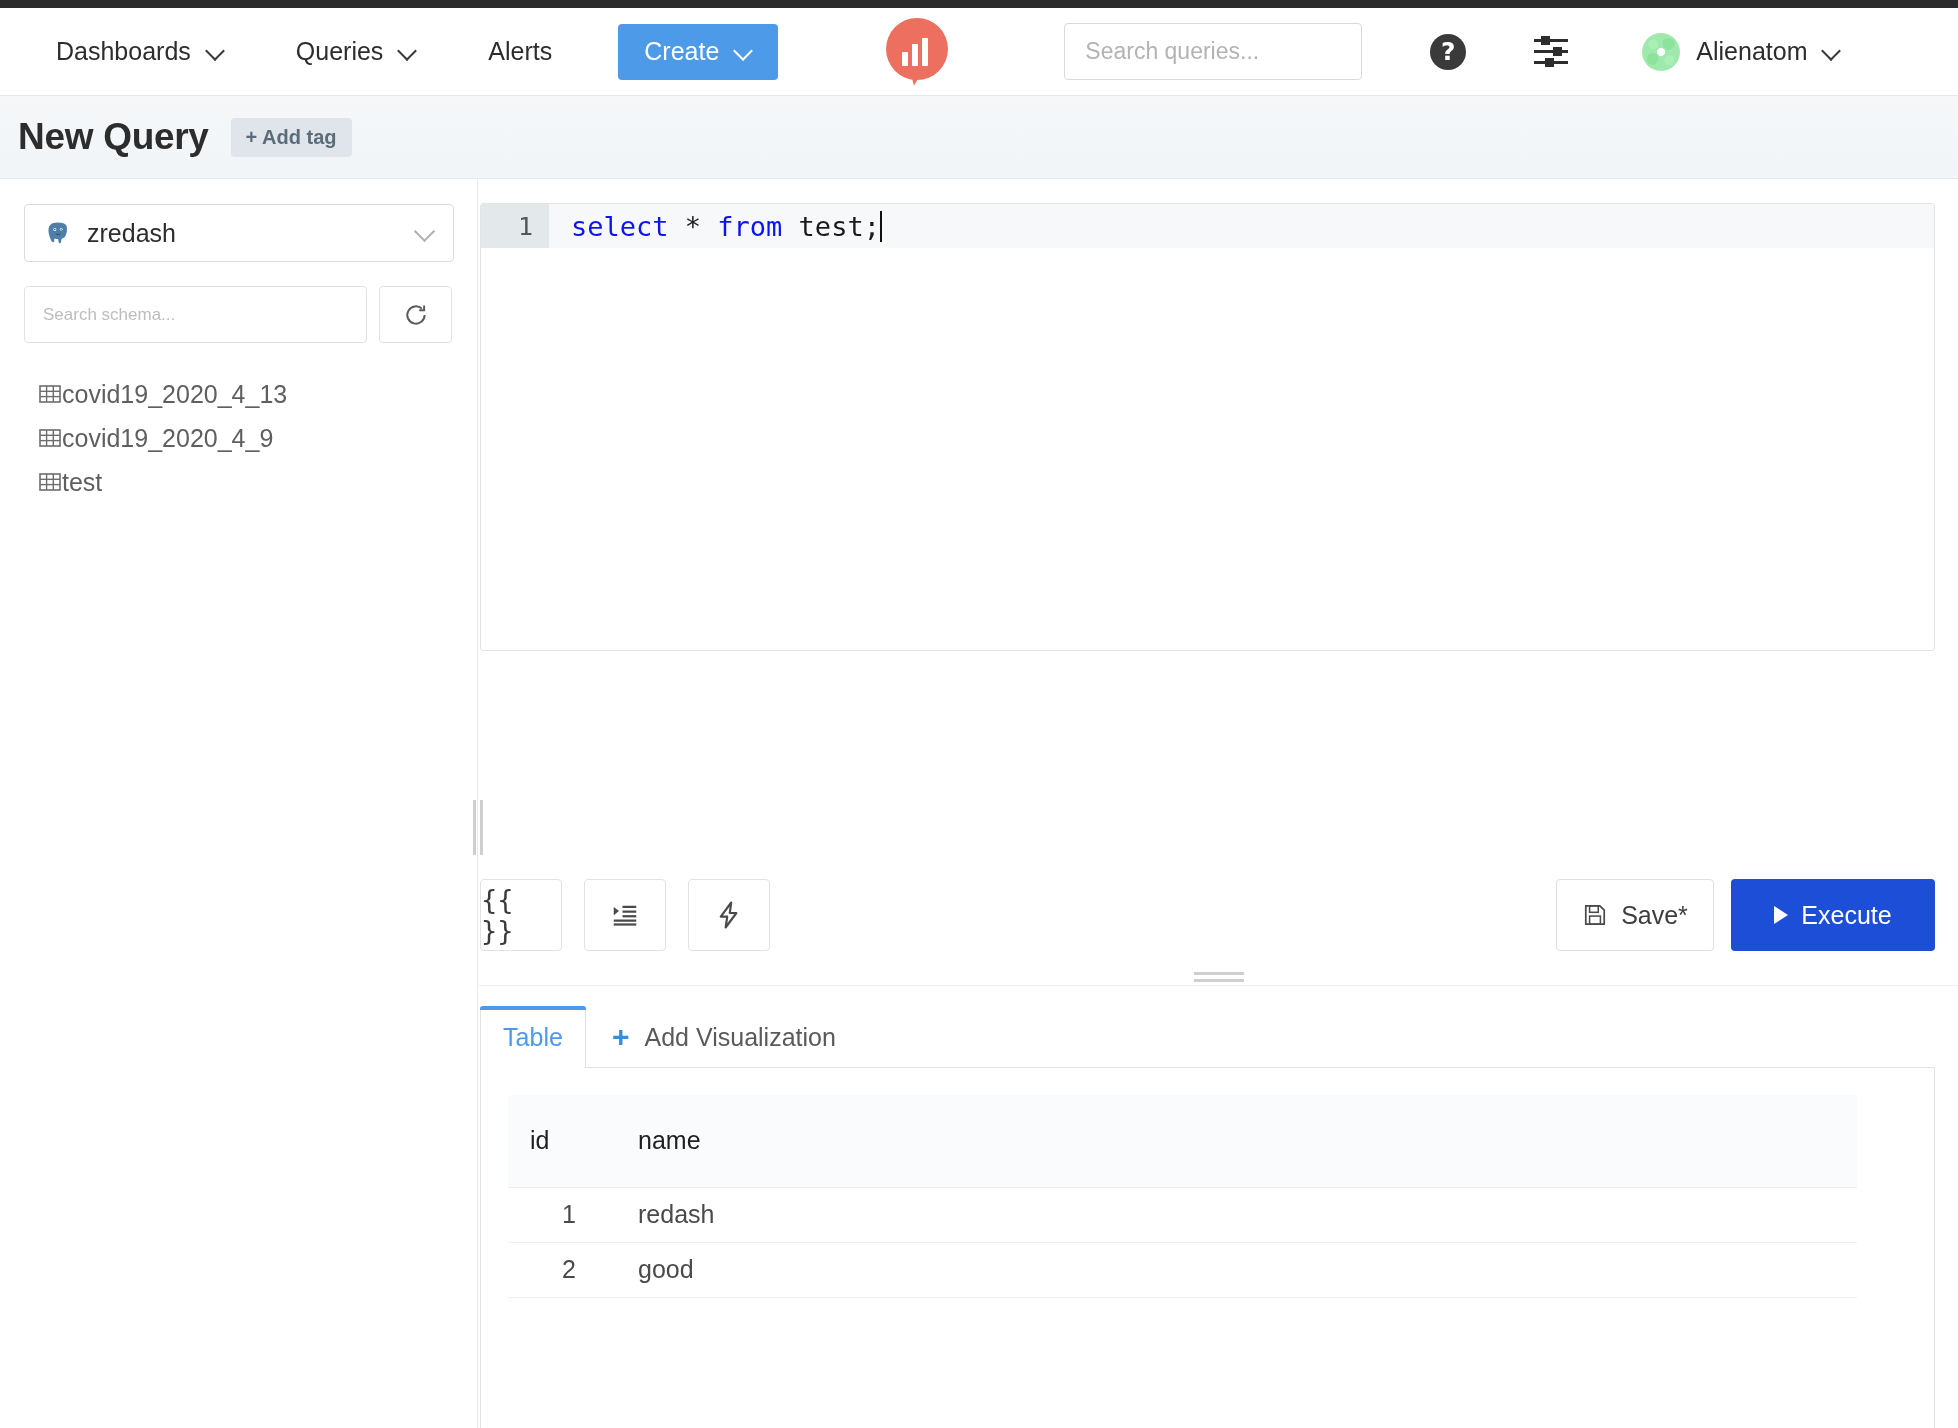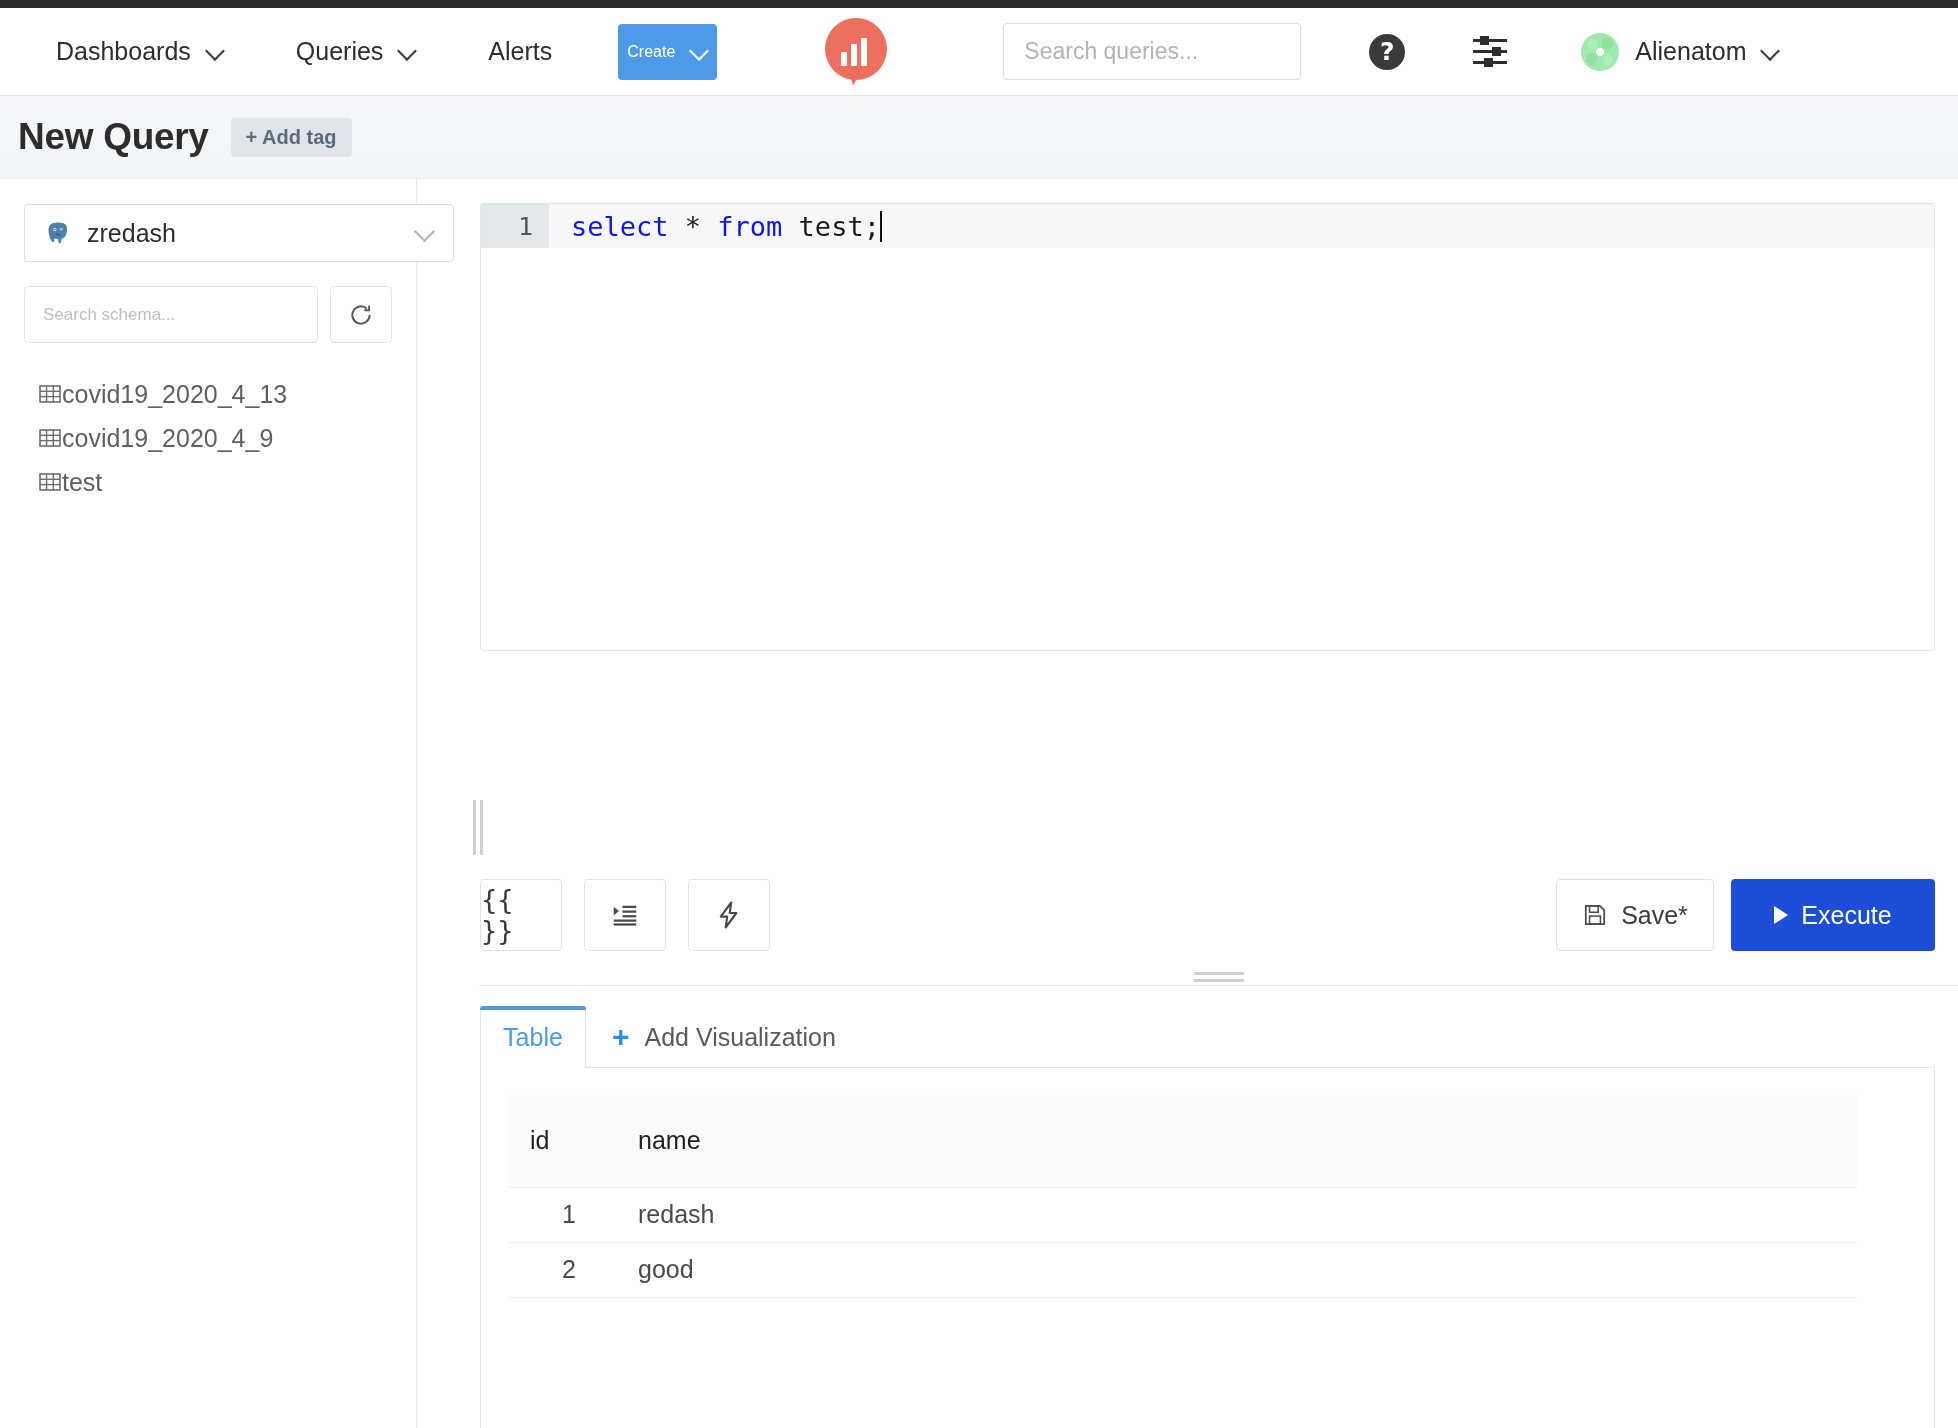--- a/index.html
+++ b/index.html
@@ -37,21 +37,21 @@
     content: ""; position: absolute; left: 1px; top: 1px;
     width: 12px; height: 12px;
     border-right: 2.4px solid #3a3a3a; border-bottom: 2.4px solid #3a3a3a;
     transform: rotate(45deg);
   }
   .chev-light::before { border-color: #ffffff; }
   .create-btn {
     margin-left: 22px;
     background: #4d9ae8; color: #fff; border-radius: 4px;
     height: 56px; display: flex; align-items: center; gap: 16px;
-    padding: 0 9px; font-size: 16px; cursor: pointer;
+    padding: 0 26px; font-size: 25px; cursor: pointer;
   }
   .logo-wrap {
     margin-left: 92px; width: 62px; height: 68px; position: relative; cursor: pointer;
   }
   .logo-bubble {
     position: absolute; top: 0; left: 0; width: 62px; height: 62px;
     background: #ec6f5f; border-radius: 50%;
   }
   .logo-tail {
     position: absolute; left: 18px; top: 38px; width: 0; height: 0;
@@ -110,21 +110,21 @@
   .page-title { font-size: 37px; color: #2d2d2d; font-weight: 700; letter-spacing: -0.3px; }
   .add-tag {
     margin-left: 22px; background: #dfe5ea; color: #5a6b7a;
     border-radius: 4px; height: 39px; padding: 0 15px;
     display: flex; align-items: center; font-size: 20px; cursor: pointer;
     font-weight: 600;
   }
 
   
   .sidebar {
-    position: absolute; top: 179px; left: 0; width: 417px; height: 1249px;
+    position: absolute; top: 179px; left: 0; width: 478px; height: 1249px;
     background: #fff; border-right: 1px solid #e8e8e8;
     padding: 25px 24px 0 24px;
   }
   .ds-select {
     width: 430px; height: 58px; border: 1px solid #dcdcdc; border-radius: 4px;
     display: flex; align-items: center; padding: 0 18px; cursor: pointer; background:#fff;
   }
   .pg-icon { width: 30px; height: 30px; position: relative; flex: none; }
   .pg-icon svg { display: block; }
   .ds-name { margin-left: 14px; font-size: 25px; color: #2d2d2d; flex: 1; }

